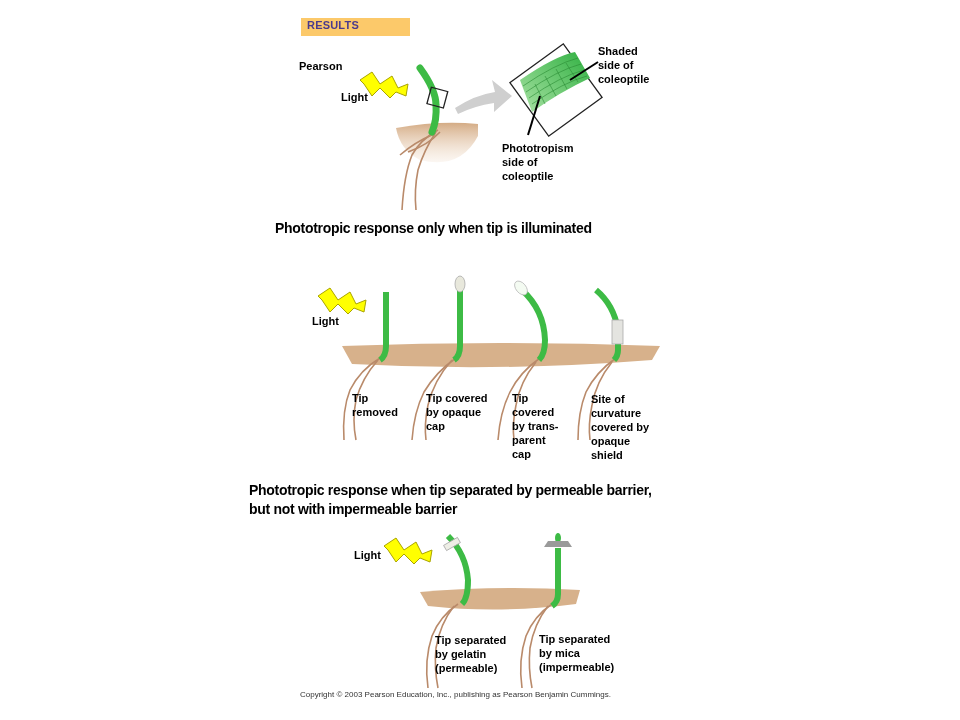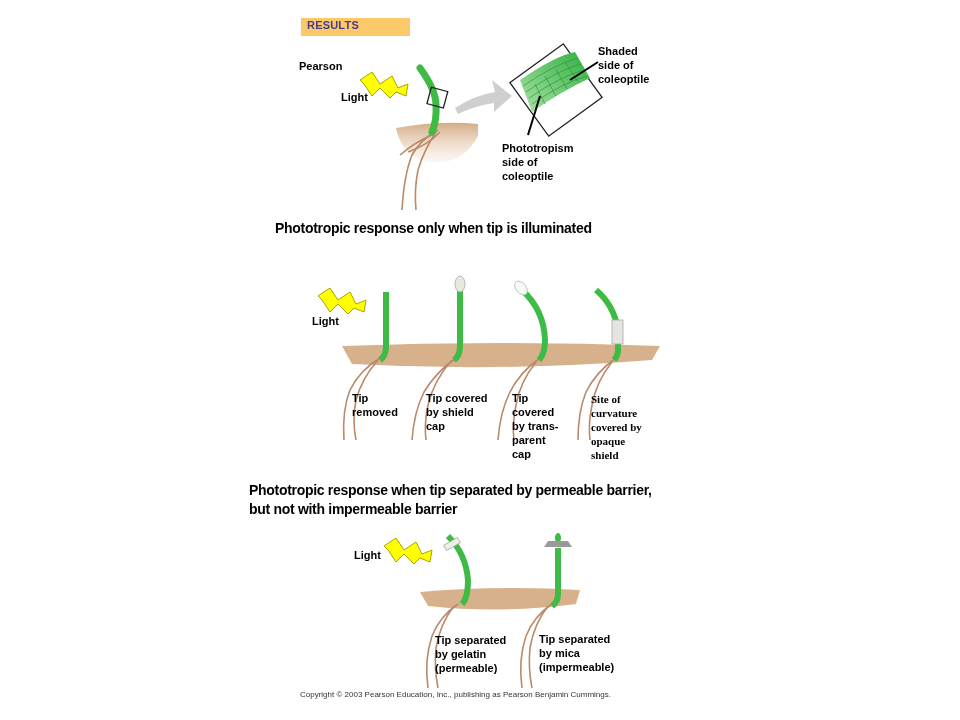--- a/index.html
+++ b/index.html
@@ -136,28 +136,28 @@
 <div class="abs lbl" style="left:502px; top:141px;">Phototropism
 side of
 coleoptile</div>
 
 <div class="abs heading" style="left:275px; top:219px;">Phototropic response only when tip is illuminated</div>
 
 <div class="abs lbl" style="left:312px; top:314px;">Light</div>
 <div class="abs lbl" style="left:352px; top:391px;">Tip
 removed</div>
 <div class="abs lbl" style="left:426px; top:391px;">Tip covered
-by shield
+by opaque
 cap</div>
 <div class="abs lbl" style="left:512px; top:391px;">Tip
 covered
 by trans-
 parent
 cap</div>
-<div class="abs lbl" style="left:591px; top:392px;font-family:Liberation Serif, serif;">Site of
+<div class="abs lbl" style="left:591px; top:392px;">Site of
 curvature
 covered by
 opaque
 shield</div>
 
 <div class="abs heading" style="left:249px; top:481px;">Phototropic response when tip separated by permeable barrier,
  but not with impermeable barrier</div>
 
 <div class="abs lbl" style="left:354px; top:548px;">Light</div>
 <div class="abs lbl" style="left:435px; top:633px;">Tip separated

